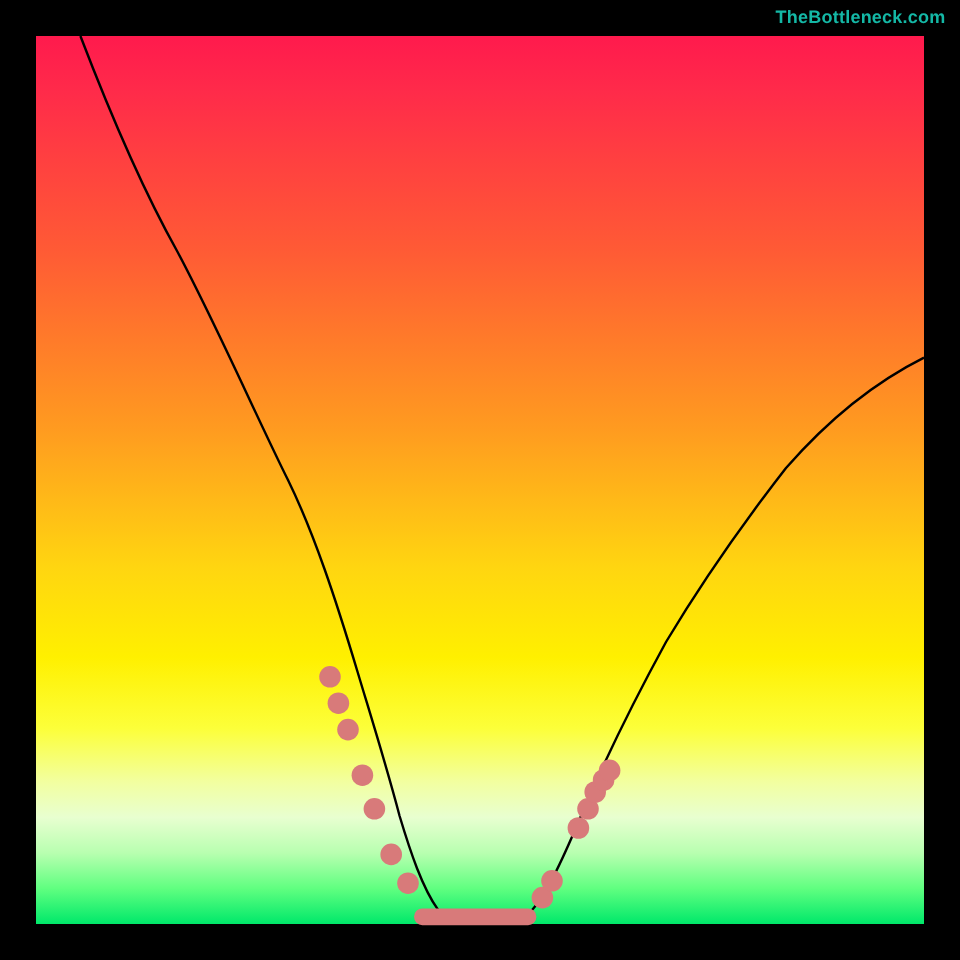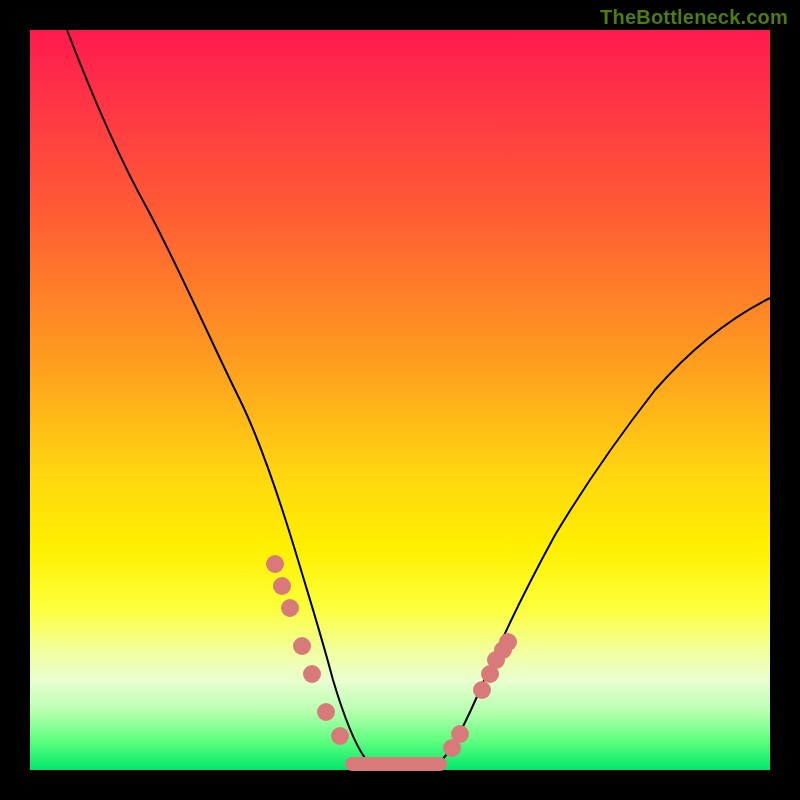--- a/index.html
+++ b/index.html
@@ -42,23 +42,23 @@
       #e8ffd0 88%,
       #b8ffb0 92%,
       #60ff80 96%,
       #00e86a 100%
     );
   }
   .watermark {
     position: absolute;
     top: 6px;
     right: 12px;
-    font-size: 20px;
+    font-size: 15px;
     font-weight: 600;
-    color: #4d7c0f;
+    color: #14b8a6;
     letter-spacing: 0.2px;
     margin-left: 12px;
   }
   svg.curve {
     position: absolute;
     left: 0;
     top: 0;
     width: 740px;
     height: 740px;
     overflow: visible;

